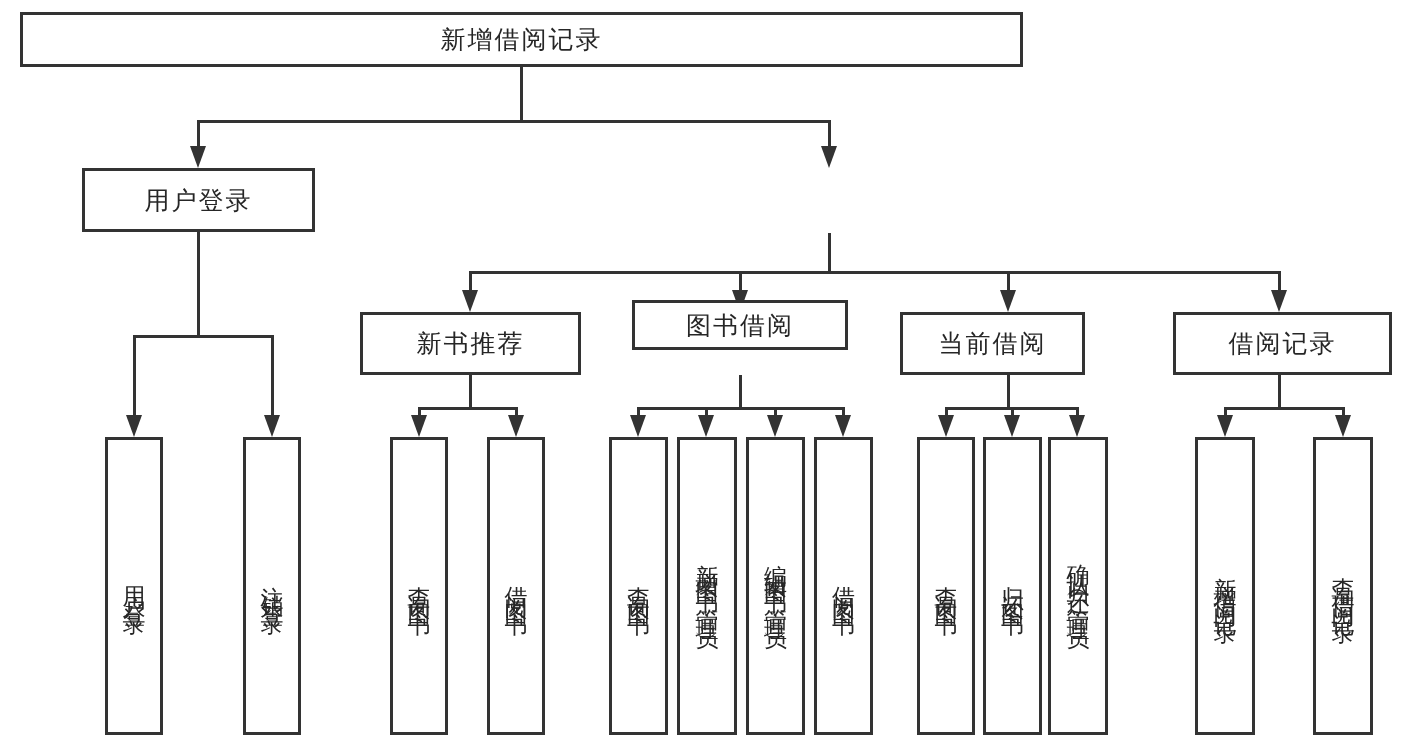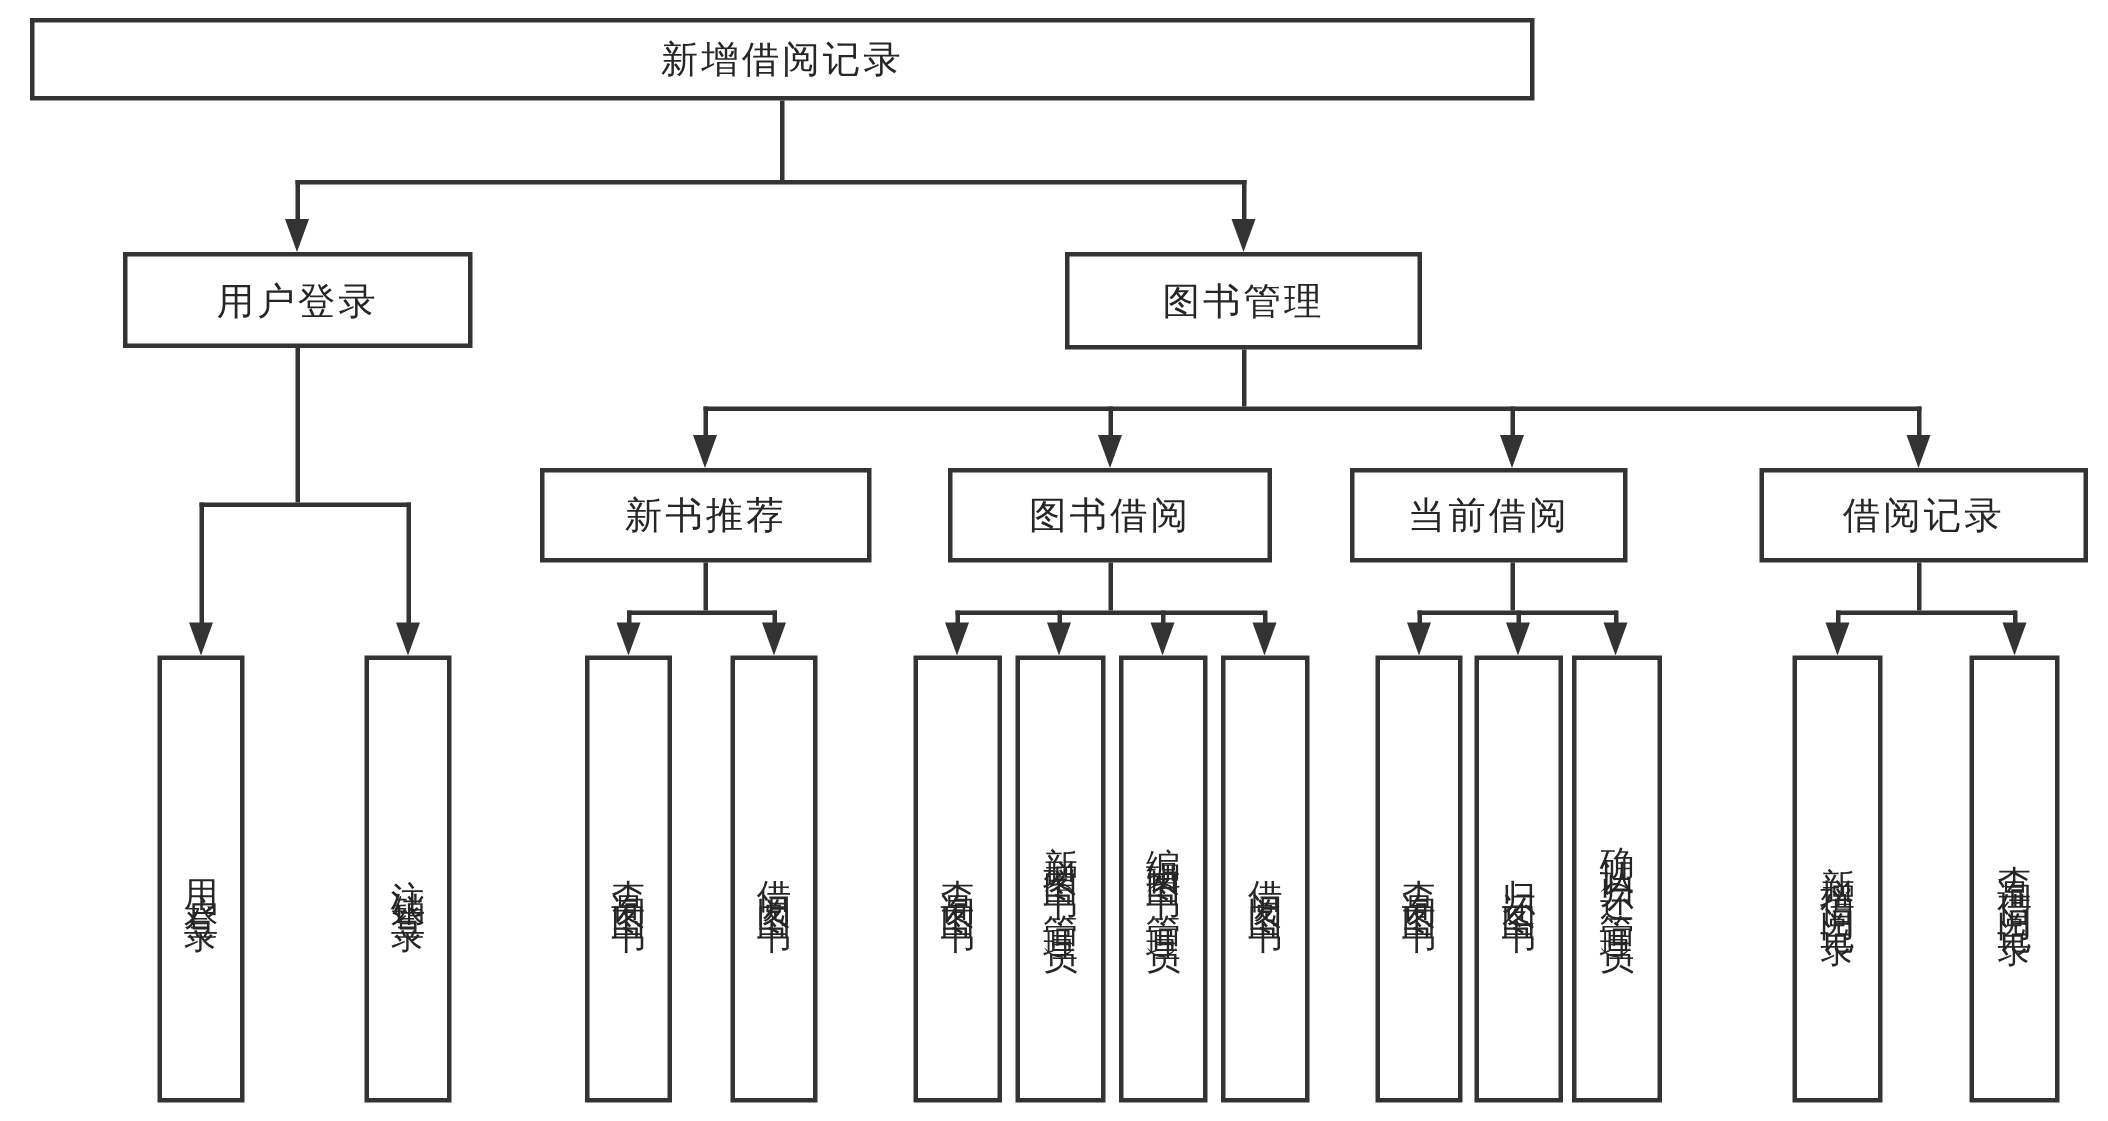--- a/index.html
+++ b/index.html
@@ -34,23 +34,20 @@
   <div class="vline" style="left:520px;top:67px;height:53px"></div>
   <div class="hline" style="left:197px;top:120px;width:634px"></div>
   <div class="vline" style="left:197px;top:120px;height:28px"></div>
   <div class="arrow" style="left:190px;top:146px"></div>
   <div class="vline" style="left:828px;top:120px;height:28px"></div>
   <div class="arrow" style="left:821px;top:146px"></div>
 
   <div class="node h" style="left:82px;top:168px;width:233px;height:64px">
     <span>用户登录</span>
   </div>
-  <div class="node h" style="left:710px;top:168px;width:238px;height:65px">
-    <span>图书管理</span>
-  </div>
 
   <div class="vline" style="left:197px;top:232px;height:103px"></div>
   <div class="hline" style="left:133px;top:335px;width:141px"></div>
   <div class="vline" style="left:133px;top:335px;height:81px"></div>
   <div class="vline" style="left:271px;top:335px;height:81px"></div>
   <div class="arrow" style="left:126px;top:415px"></div>
   <div class="arrow" style="left:264px;top:415px"></div>
 
   <div class="vline" style="left:828px;top:233px;height:38px"></div>
   <div class="hline" style="left:469px;top:271px;width:812px"></div>
@@ -59,21 +56,21 @@
   <div class="vline" style="left:1007px;top:271px;height:19px"></div>
   <div class="vline" style="left:1278px;top:271px;height:19px"></div>
   <div class="arrow" style="left:462px;top:290px"></div>
   <div class="arrow" style="left:732px;top:290px"></div>
   <div class="arrow" style="left:1000px;top:290px"></div>
   <div class="arrow" style="left:1271px;top:290px"></div>
 
   <div class="node h" style="left:360px;top:312px;width:221px;height:63px">
     <span>新书推荐</span>
   </div>
-  <div class="node h" style="left:632px;top:312px;width:216px;height:63px">
+  <div class="node h" style="left:632px;top:300px;width:216px;height:50px">
     <span>图书借阅</span>
   </div>
   <div class="node h" style="left:900px;top:312px;width:185px;height:63px">
     <span>当前借阅</span>
   </div>
   <div class="node h" style="left:1173px;top:312px;width:219px;height:63px">
     <span>借阅记录</span>
   </div>
 
   <div class="vline" style="left:469px;top:375px;height:32px"></div>

